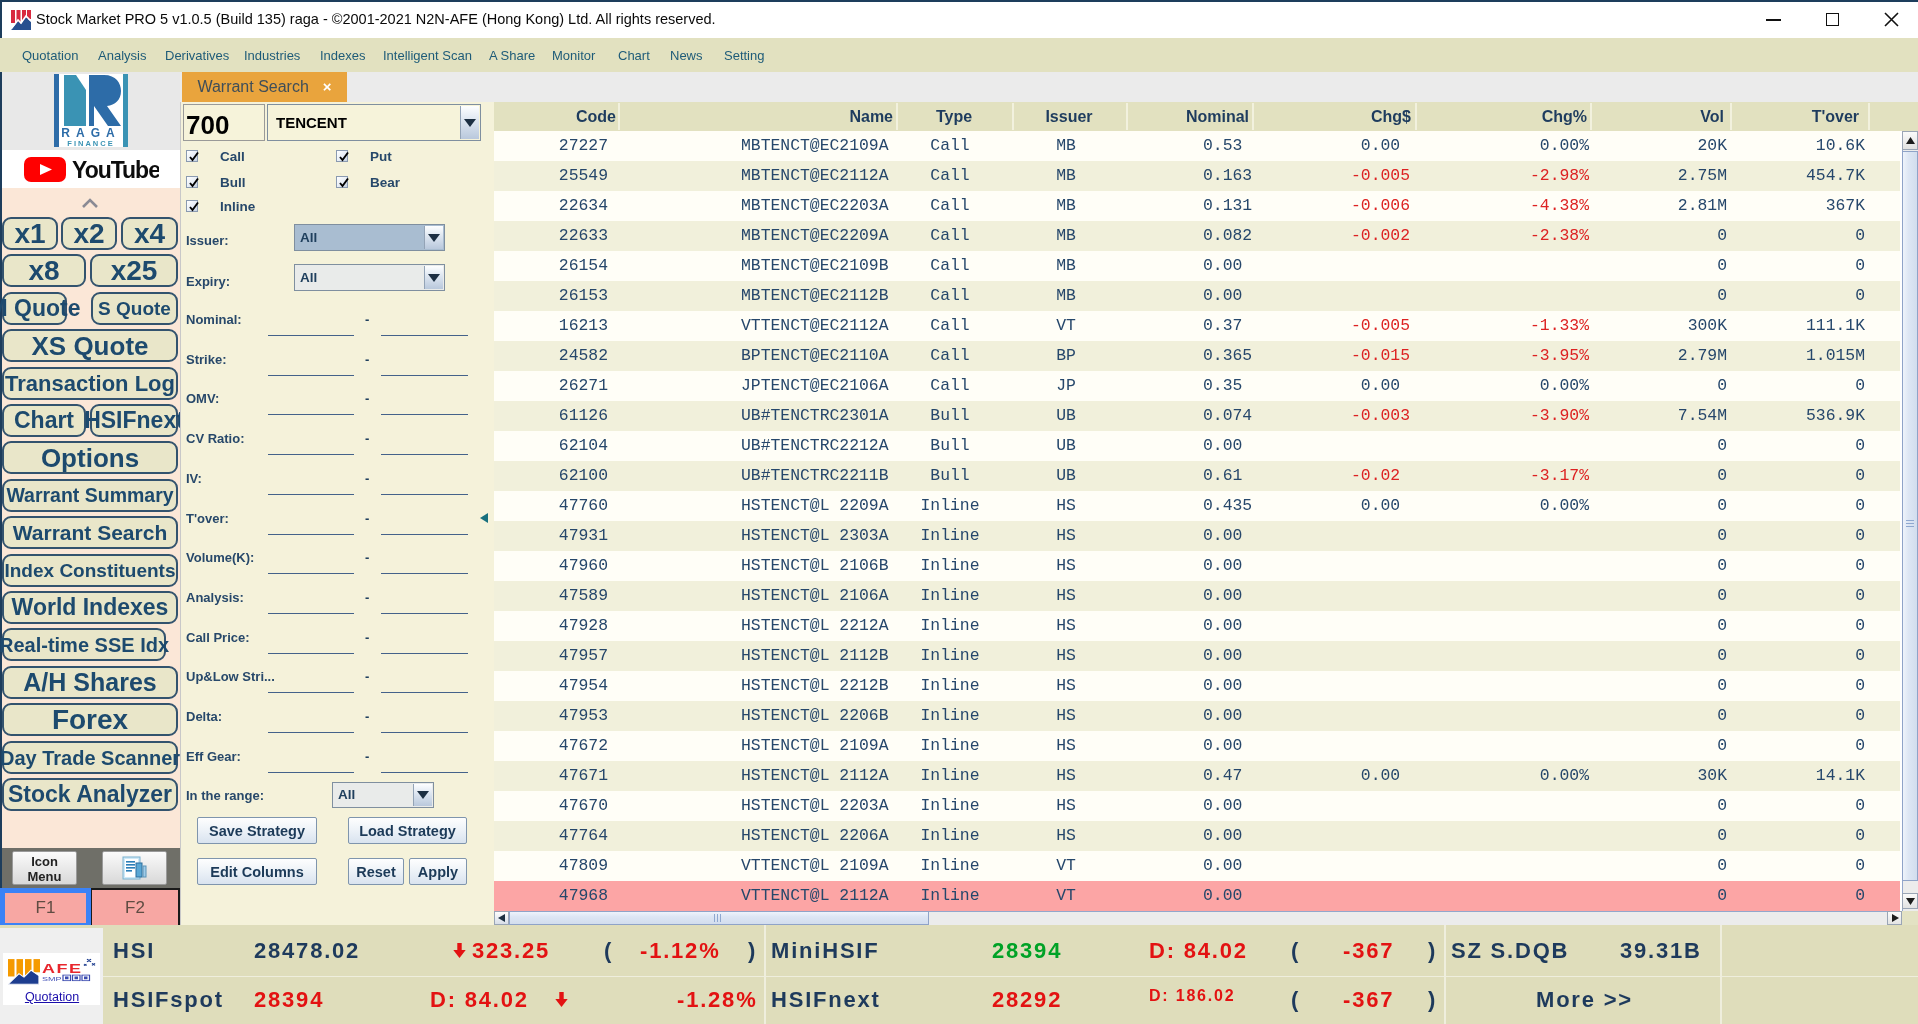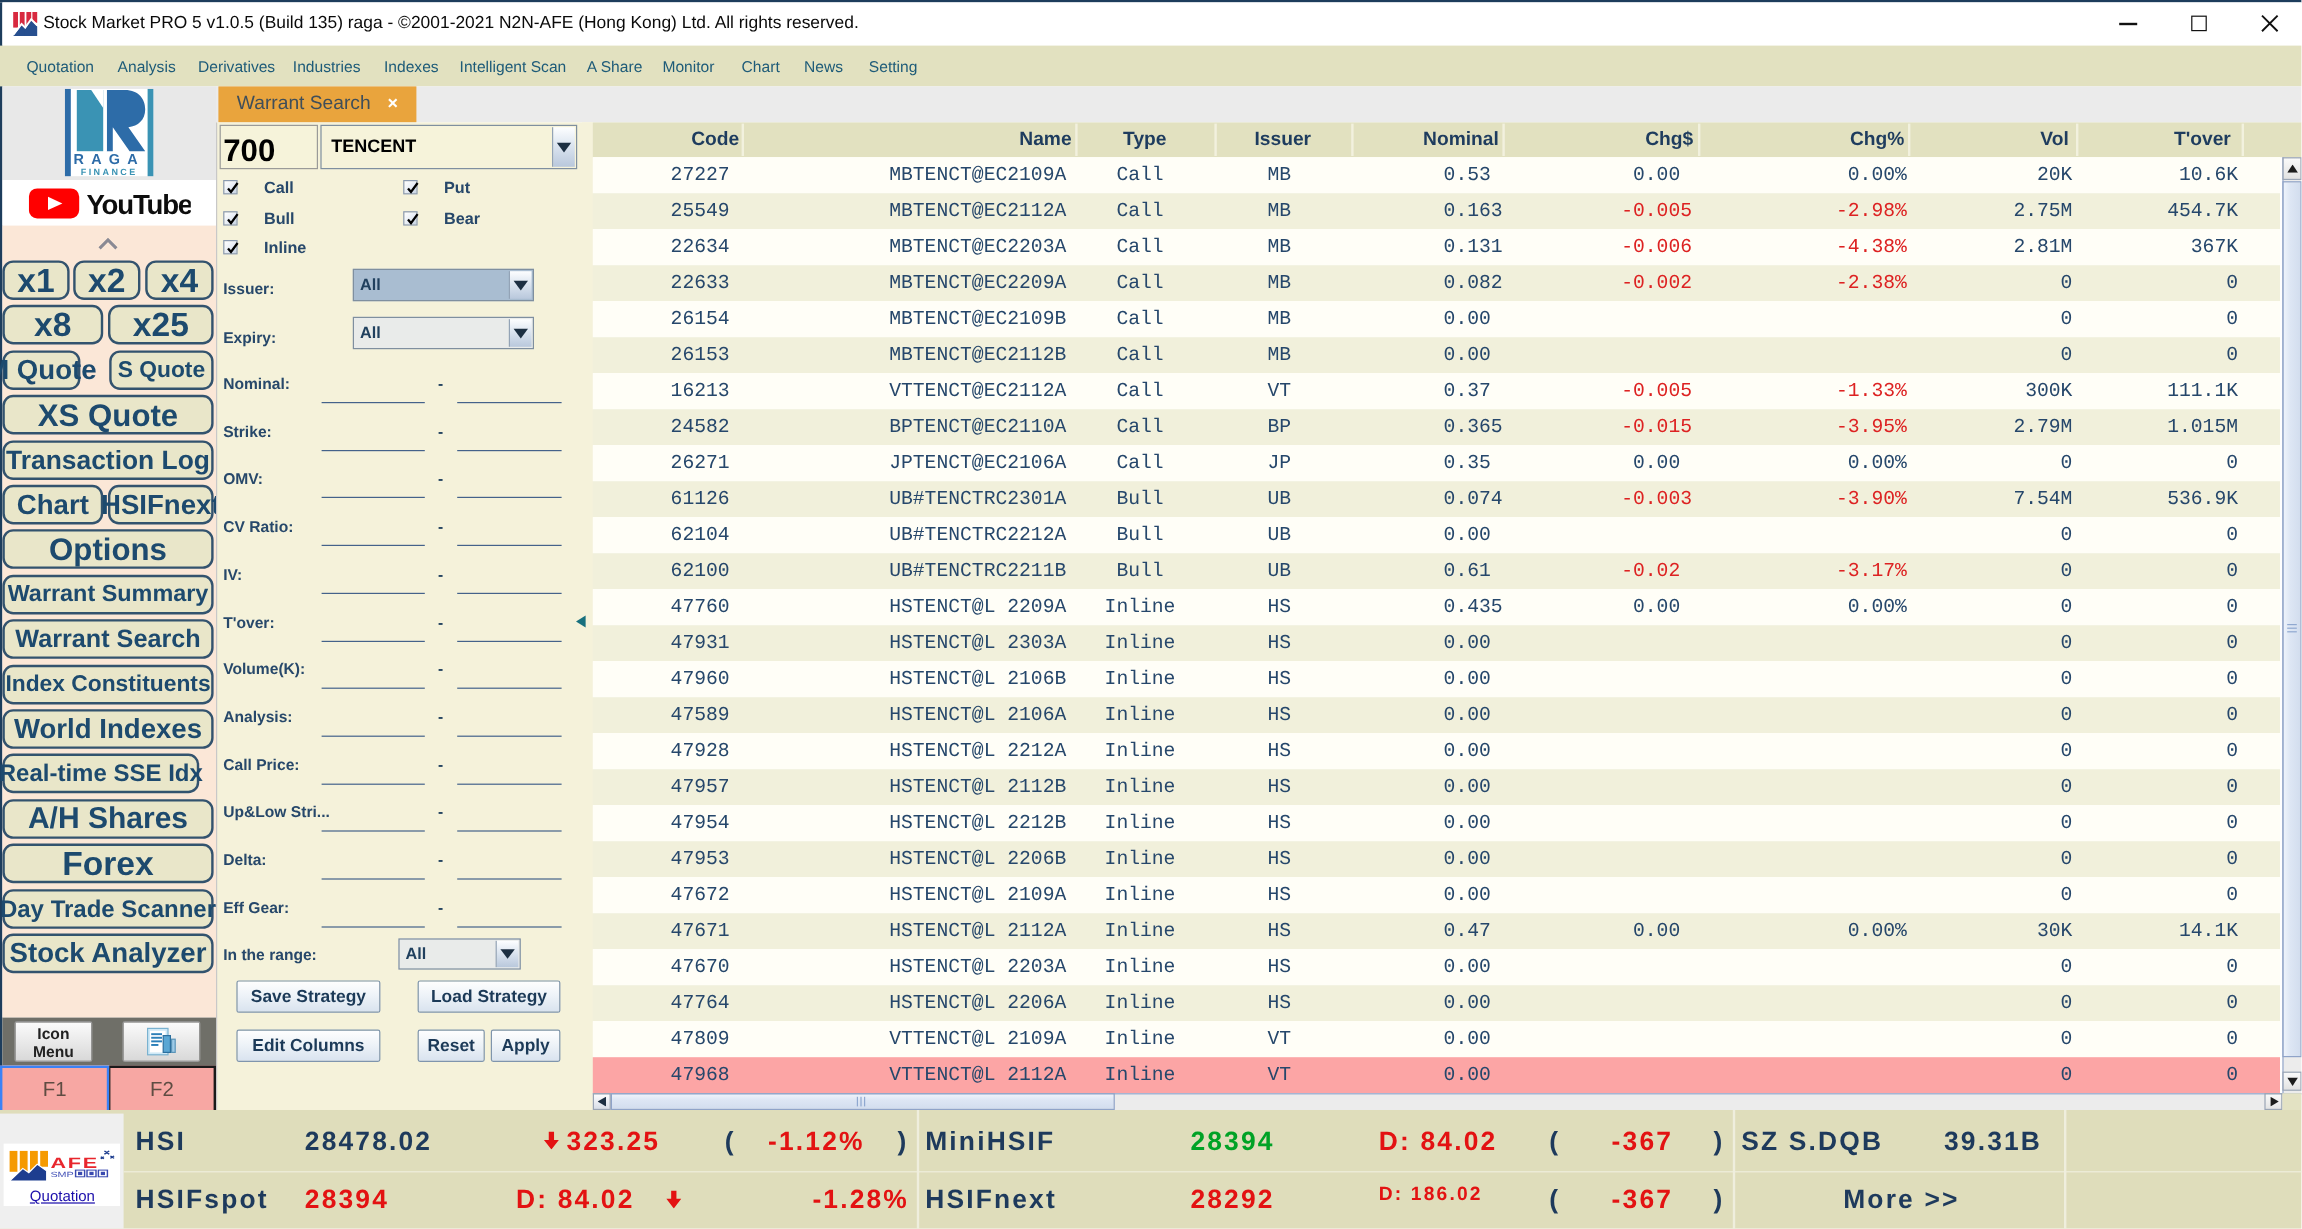--- a/index.html
+++ b/index.html
@@ -106,21 +106,21 @@
 <svg class="ab" style="left:121px;top:855px" width="27" height="27" viewBox="0 0 27 27">
 <rect x="2" y="2" width="17" height="22" fill="#cfe9f7" stroke="#7ab2d0"></rect>
 <rect x="4" y="4" width="13" height="18" fill="#ffffff"></rect>
 <rect x="5" y="6" width="9" height="1.6" fill="#2c7fb8"></rect>
       <rect x="5" y="9" width="9" height="1.6" fill="#2c7fb8"></rect>
       <rect x="5" y="12" width="9" height="1.6" fill="#2c7fb8"></rect>
       <rect x="5" y="15" width="6" height="1.6" fill="#2c7fb8"></rect>
 <rect x="15" y="8" width="6" height="14" fill="#5aa7d4" stroke="#2c6f9e"></rect>
 <rect x="22" y="11" width="3" height="11" fill="#9fcbe8" stroke="#5a94b8"></rect>
 </svg>
-<div class="ab" style="left:0;top:888px;width:91px;height:40px;background:#f7a7a3;border:2px solid #3b82f6;color:#5f4c42;font-size:17px;display:flex;align-items:center;justify-content:center">F1</div>
+<div class="ab" style="left:0;top:888px;width:91px;height:40px;background:#f7a7a3;border:5px solid #3b82f6;color:#5f4c42;font-size:17px;display:flex;align-items:center;justify-content:center">F1</div>
 <div class="ab" style="left:91px;top:888px;width:89px;height:40px;background:#f7a7a3;border:2px solid #1a1a1a;border-left-width:1px;color:#5f4c42;font-size:17px;display:flex;align-items:center;justify-content:center">F2</div>
 <div class="ab" style="left:180px;top:102px;width:314px;height:823px;background:#f5f2da;border-left:1px solid #c8c8c8"></div>
 <div class="ab" style="left:183px;top:104px;width:82px;height:37px;background:#f6f3da;border:1px solid #9a9a98"></div>
 <div class="ab" style="left:186px;top:110px;font-size:26px;font-weight:bold;color:#000">700</div>
 <div class="dd" style="left:267px;top:104px;width:214px;height:37px;background:#f6f3da">
       <div class="ddarrow">
         <div class="tri"></div>
       </div>
     </div>
 <div class="ab" style="left:276px;top:114px;font-size:15px;font-weight:bold;color:#000">TENCENT</div>

